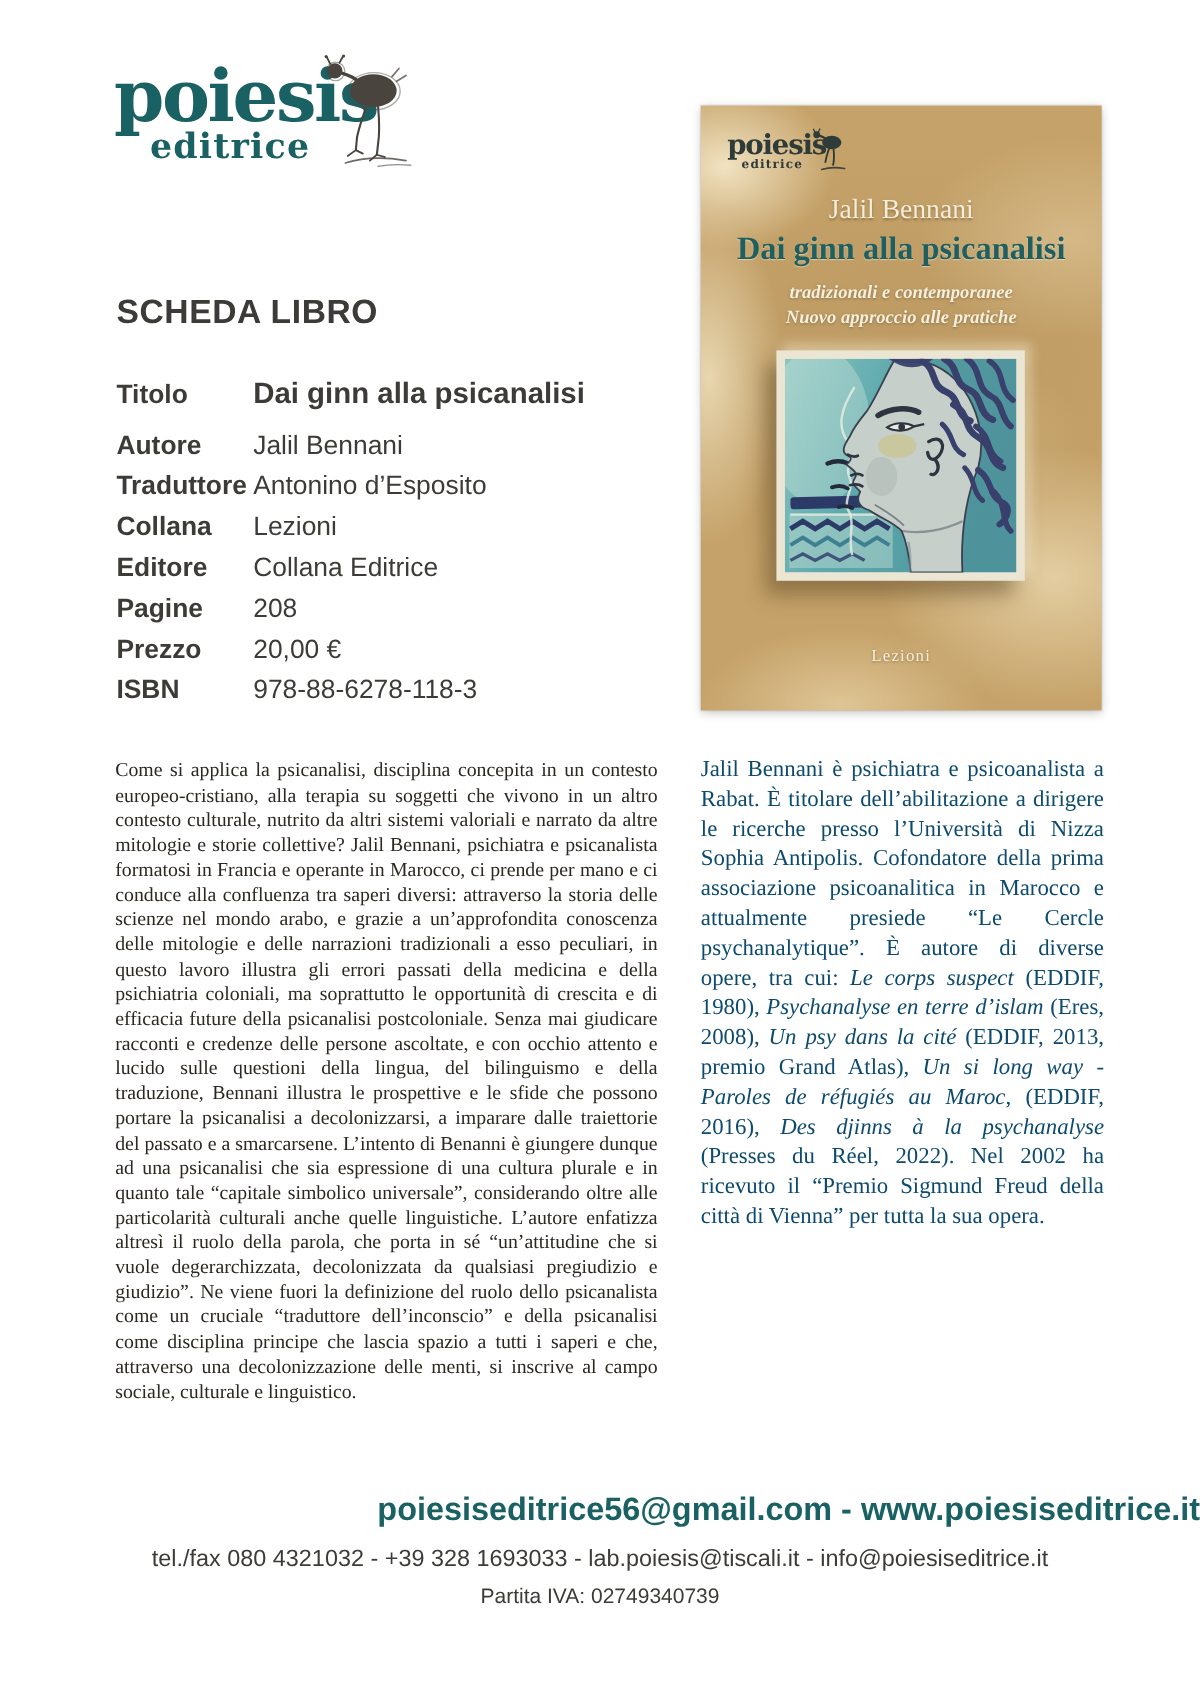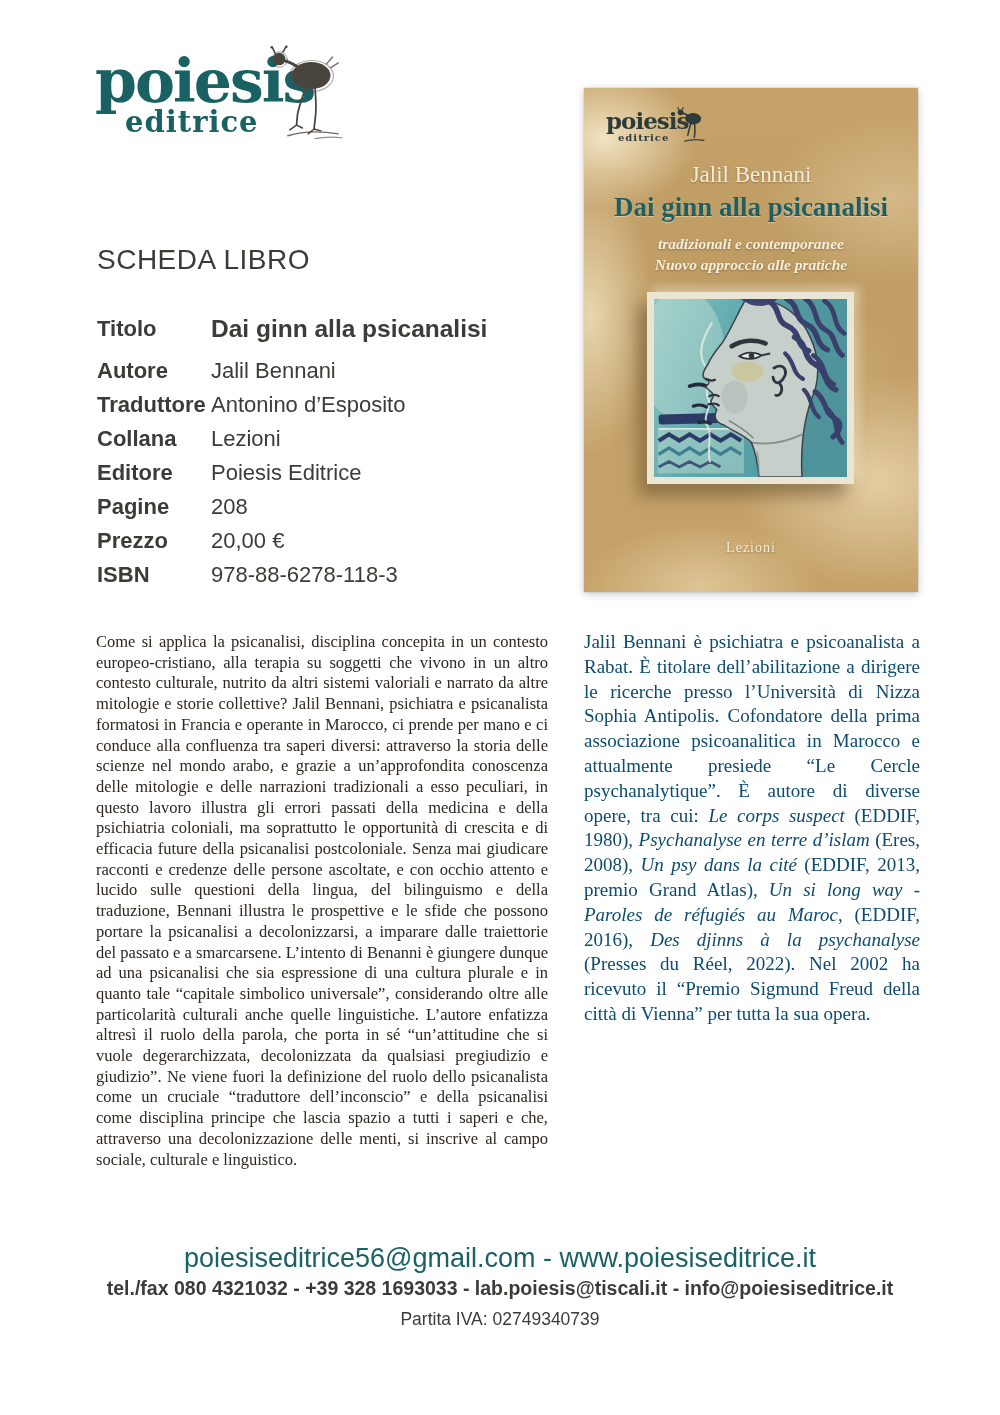--- a/index.html
+++ b/index.html
@@ -18,21 +18,21 @@
   }
   .logo-sub {
     font-family:"DejaVu Serif", serif; font-weight:700; font-size:29px;
     letter-spacing:1px; color:#1a6164; margin:-8px 0 0 30px;
   }
   .bird { position:absolute; left:152px; top:-6px; width:102px; height:100px; }
 
   
   .scheda {
     position:absolute; left:97px; top:244px;
-    font-size:28px; font-weight:400; letter-spacing:0.5px; color:#3d3b37;
+    font-size:28px; font-weight:700; letter-spacing:0.5px; color:#3d3b37;
   }
 
   
   .meta { position:absolute; left:97px; top:312px; width:450px; }
   .meta-row { display:flex; align-items:center; line-height:34px; }
   .meta-row.title-row { margin-bottom:8px; }
   .meta-label { width:114px; flex:0 0 114px; font-weight:700; font-size:22px; color:#3d3b37; }
   .meta-value { font-size:22px; color:#3d3b37; }
   .meta-row.title-row .meta-value { font-weight:700; font-size:24.5px; }
 
@@ -93,22 +93,22 @@
   .bio {
     position:absolute; left:584px; top:630px; width:336px;
     font-family:"Liberation Serif", serif; font-size:19px; line-height:24.8px;
     text-align:justify; color:#0c4a6e;
   }
   .bio em { font-style:italic; }
 
   
   .footer { position:absolute; left:0; top:1241px; width:100%; text-align:center; color:#3d3b37; }
   .f1 { font-size:19px; font-weight:700; }
-  .f2 { font-size:27px; font-weight:400; color:#1a6164; margin-top:2px; }
-  .f3 { font-size:19.5px; font-weight:700; margin-top:3px; }
+  .f2 { font-size:27px; font-weight:700; color:#1a6164; margin-top:2px;text-align:right; }
+  .f3 { font-size:19.5px; font-weight:400; margin-top:14px; }
   .f4 { font-size:18.5px; margin-top:5px; }
   .f5 { font-size:17.5px; margin-top:9px; }
 </style>
 </head>
 <body>
 
 <div class="page">
 
   <div class="logo">
     <div class="logo-word">poiesis</div>
@@ -149,21 +149,21 @@
     <div class="meta-row">
       <span class="meta-label">Traduttore</span>
       <span class="meta-value">Antonino d’Esposito</span>
     </div>
     <div class="meta-row">
       <span class="meta-label">Collana</span>
       <span class="meta-value">Lezioni</span>
     </div>
     <div class="meta-row">
       <span class="meta-label">Editore</span>
-      <span class="meta-value">Poiesis Editrice</span>
+      <span class="meta-value">Collana Editrice</span>
     </div>
     <div class="meta-row">
       <span class="meta-label">Pagine</span>
       <span class="meta-value">208</span>
     </div>
     <div class="meta-row">
       <span class="meta-label">Prezzo</span>
       <span class="meta-value">20,00 €</span>
     </div>
     <div class="meta-row">

